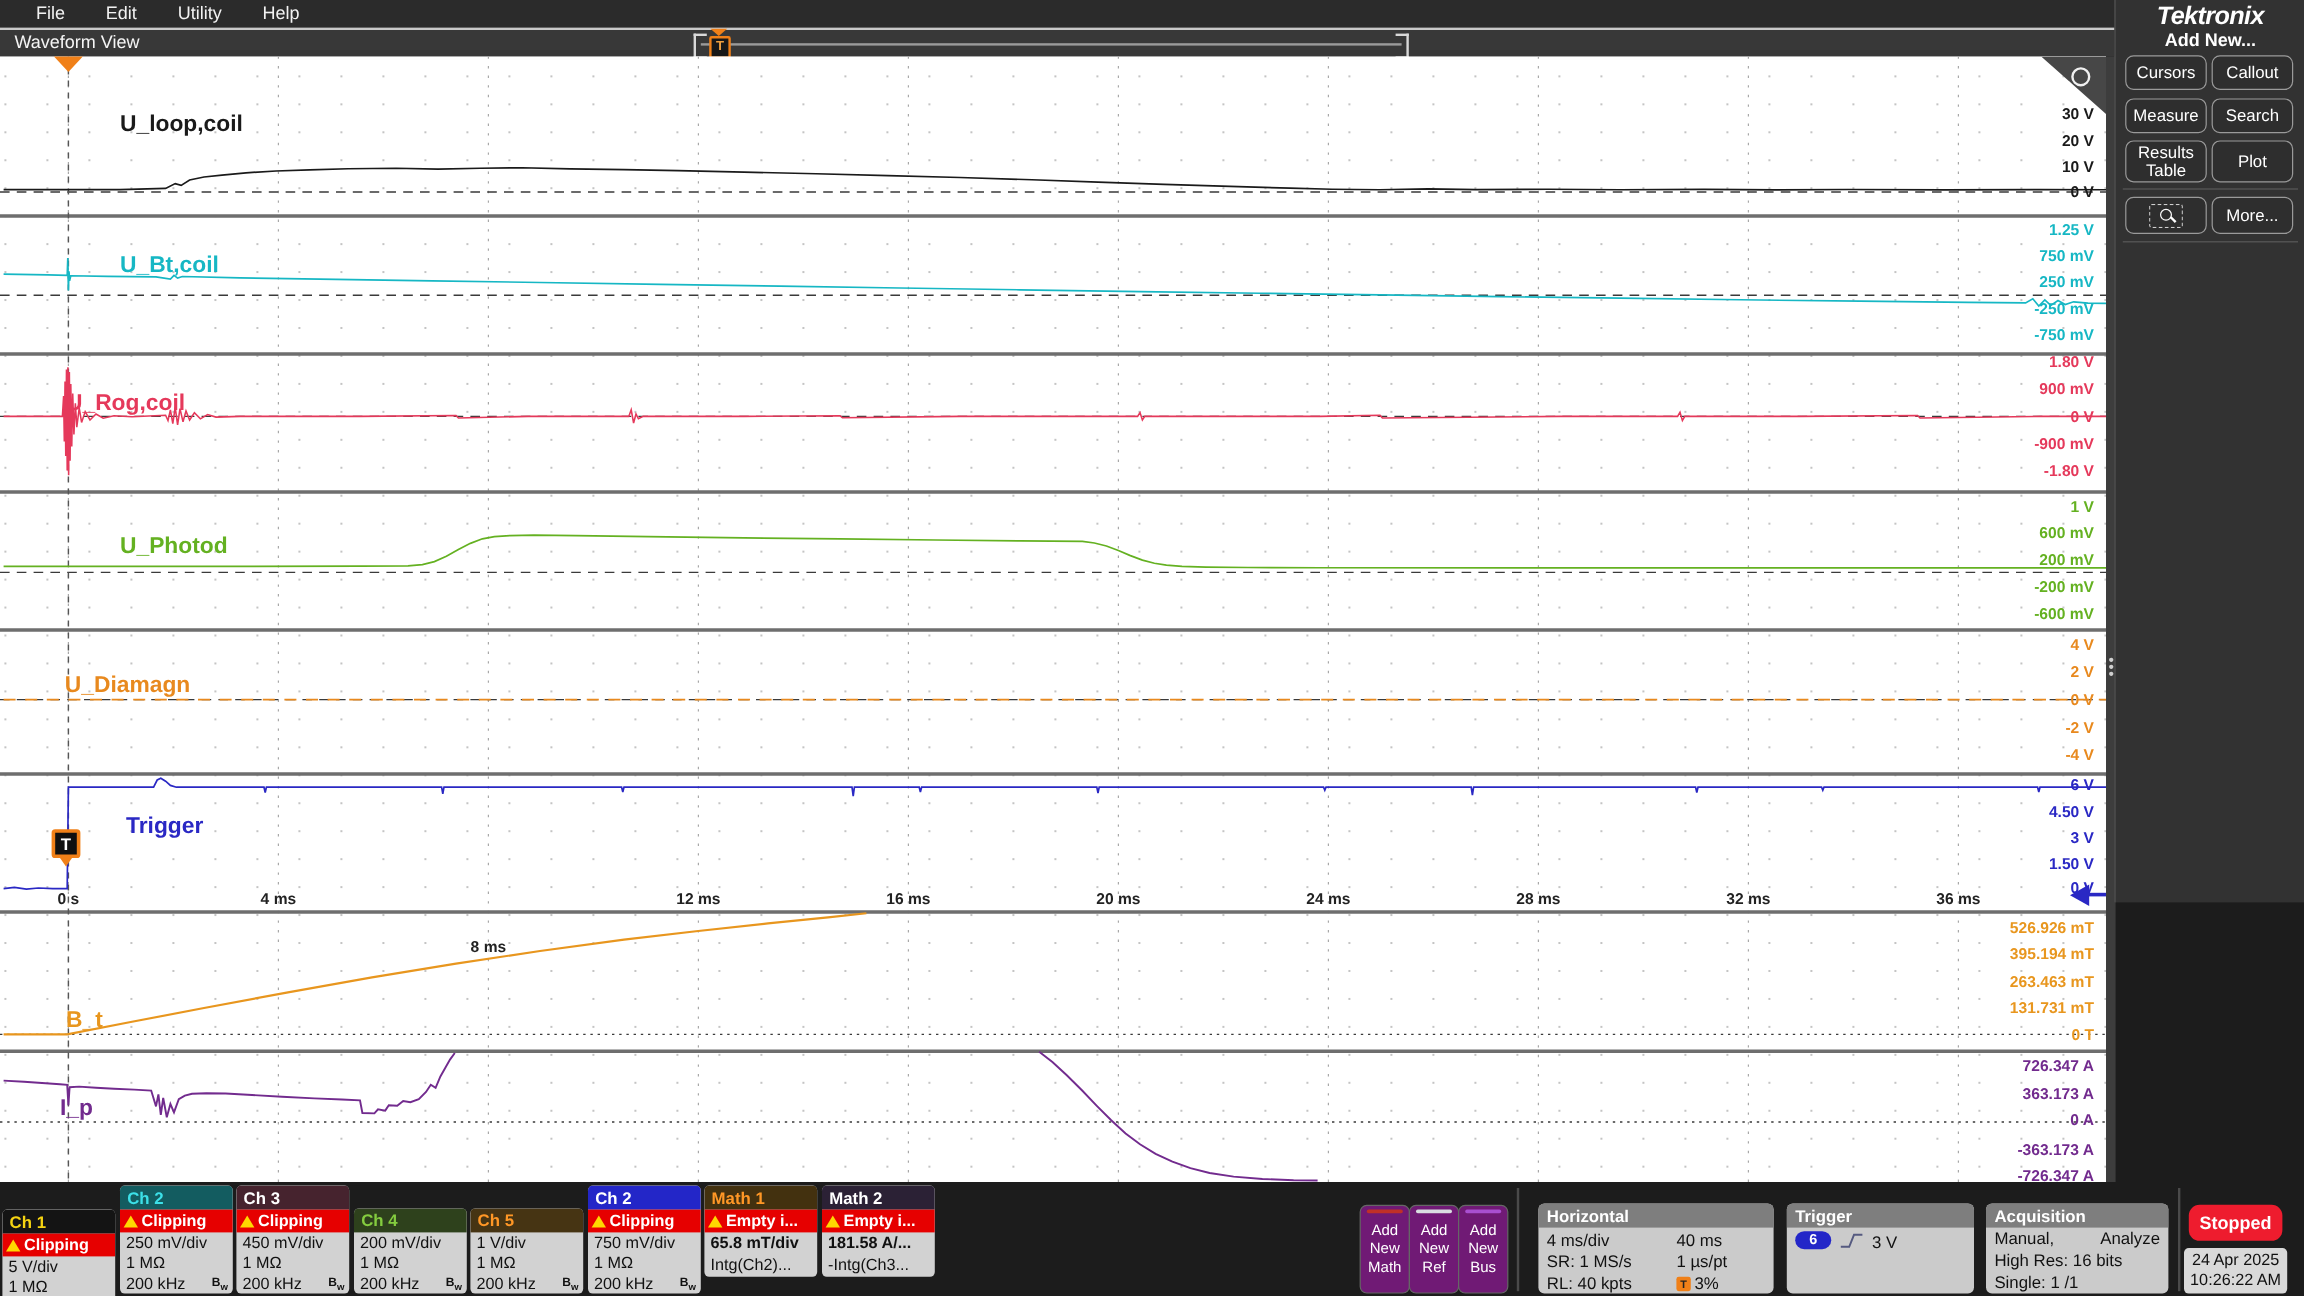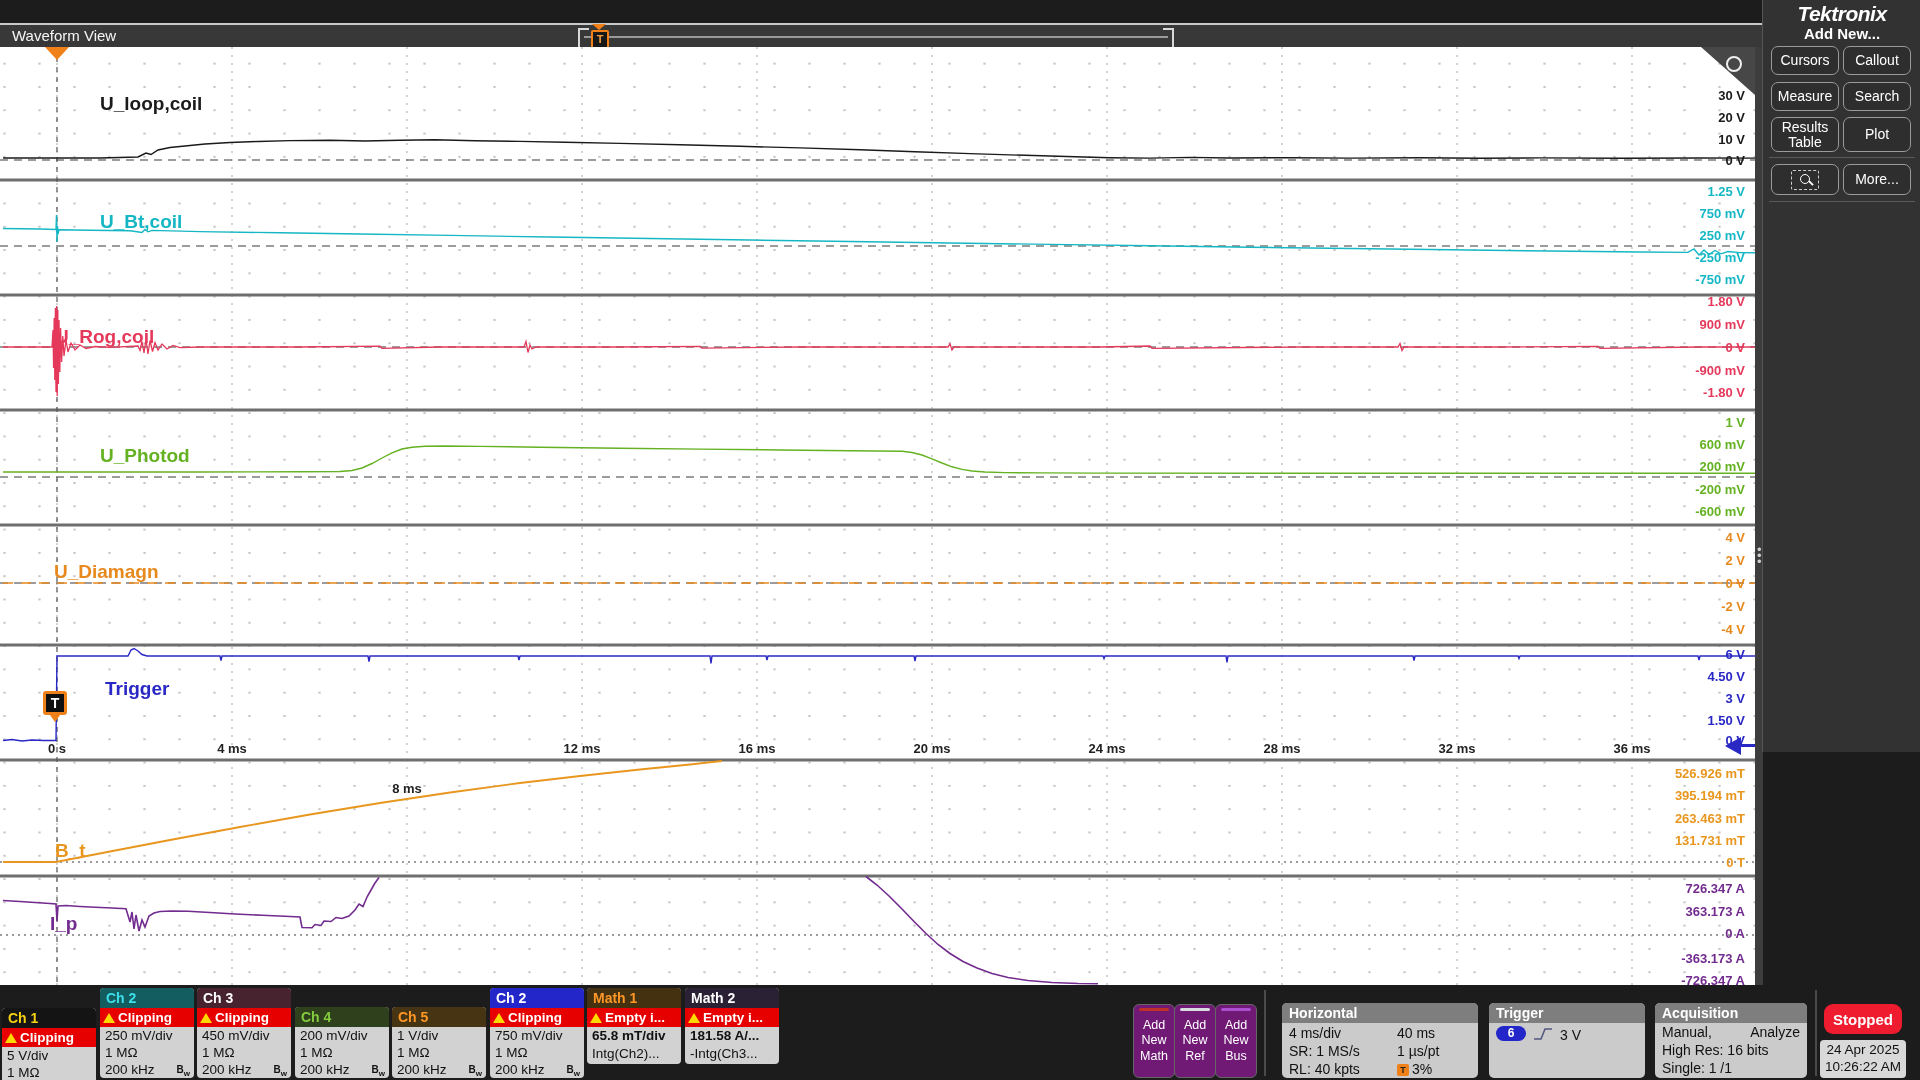--- a/index.html
+++ b/index.html
@@ -88,20 +88,26 @@
   .stopped-btn{position:absolute;left:1824px;top:19px;width:78px;height:30px;background:#ee1c2e;border-radius:9px;color:#fff;
         font-size:15px;font-weight:bold;display:flex;align-items:center;justify-content:center;}
   .datetime{position:absolute;left:1820px;top:55px;width:86px;height:38px;background:#d9d9d9;border-radius:4px;color:#111;
         font-size:13.5px;display:flex;flex-direction:column;align-items:center;justify-content:center;line-height:1.25;}
 </style>
 </head>
 <body>
 
 <div id="stage">
 
+  <div class="menu-bar">
+      <div class="menu-item">File</div>
+      <div class="menu-item">Edit</div>
+      <div class="menu-item">Utility</div>
+      <div class="menu-item">Help</div>
+    </div>
   <div class="menu-sep"></div>
 
   <div class="title-bar">
     <span class="view-title">Waveform View</span>
     <div class="overview">
       <div class="ov-line"></div>
       <div class="ov-brk l"></div>
       <div class="ov-brk r"></div>
       <div class="ov-tri"></div>
       <div class="ov-t">T</div>

